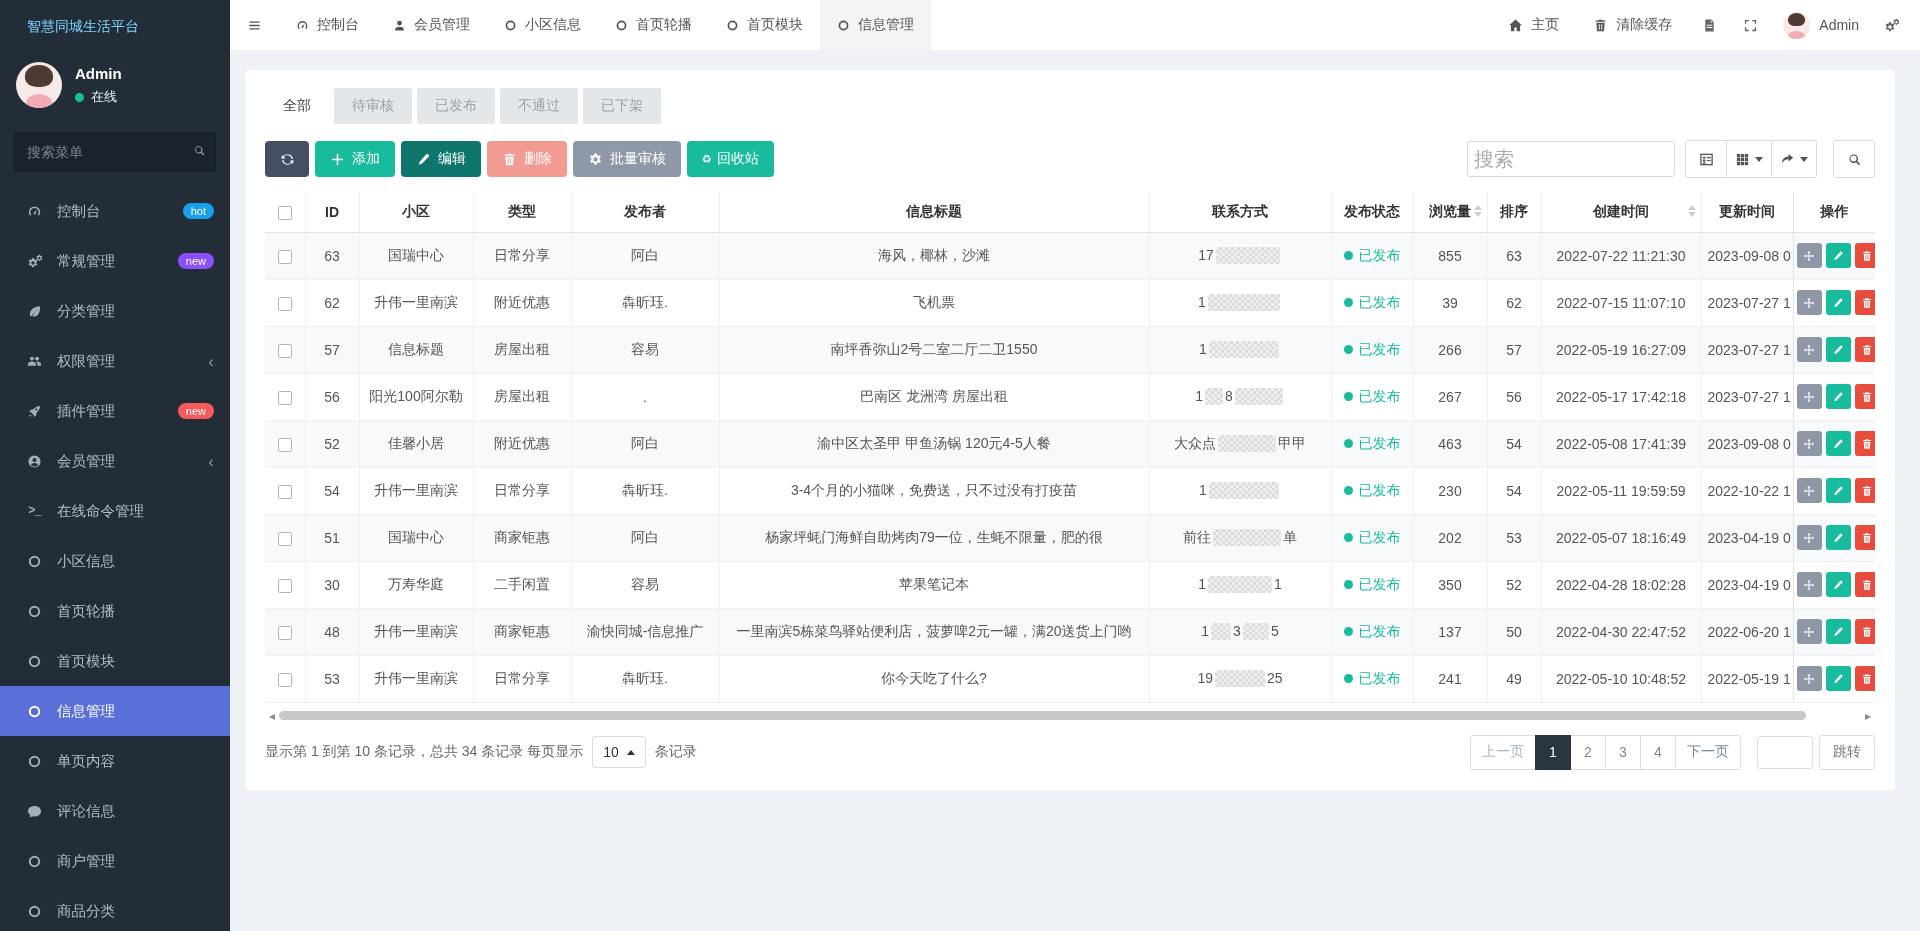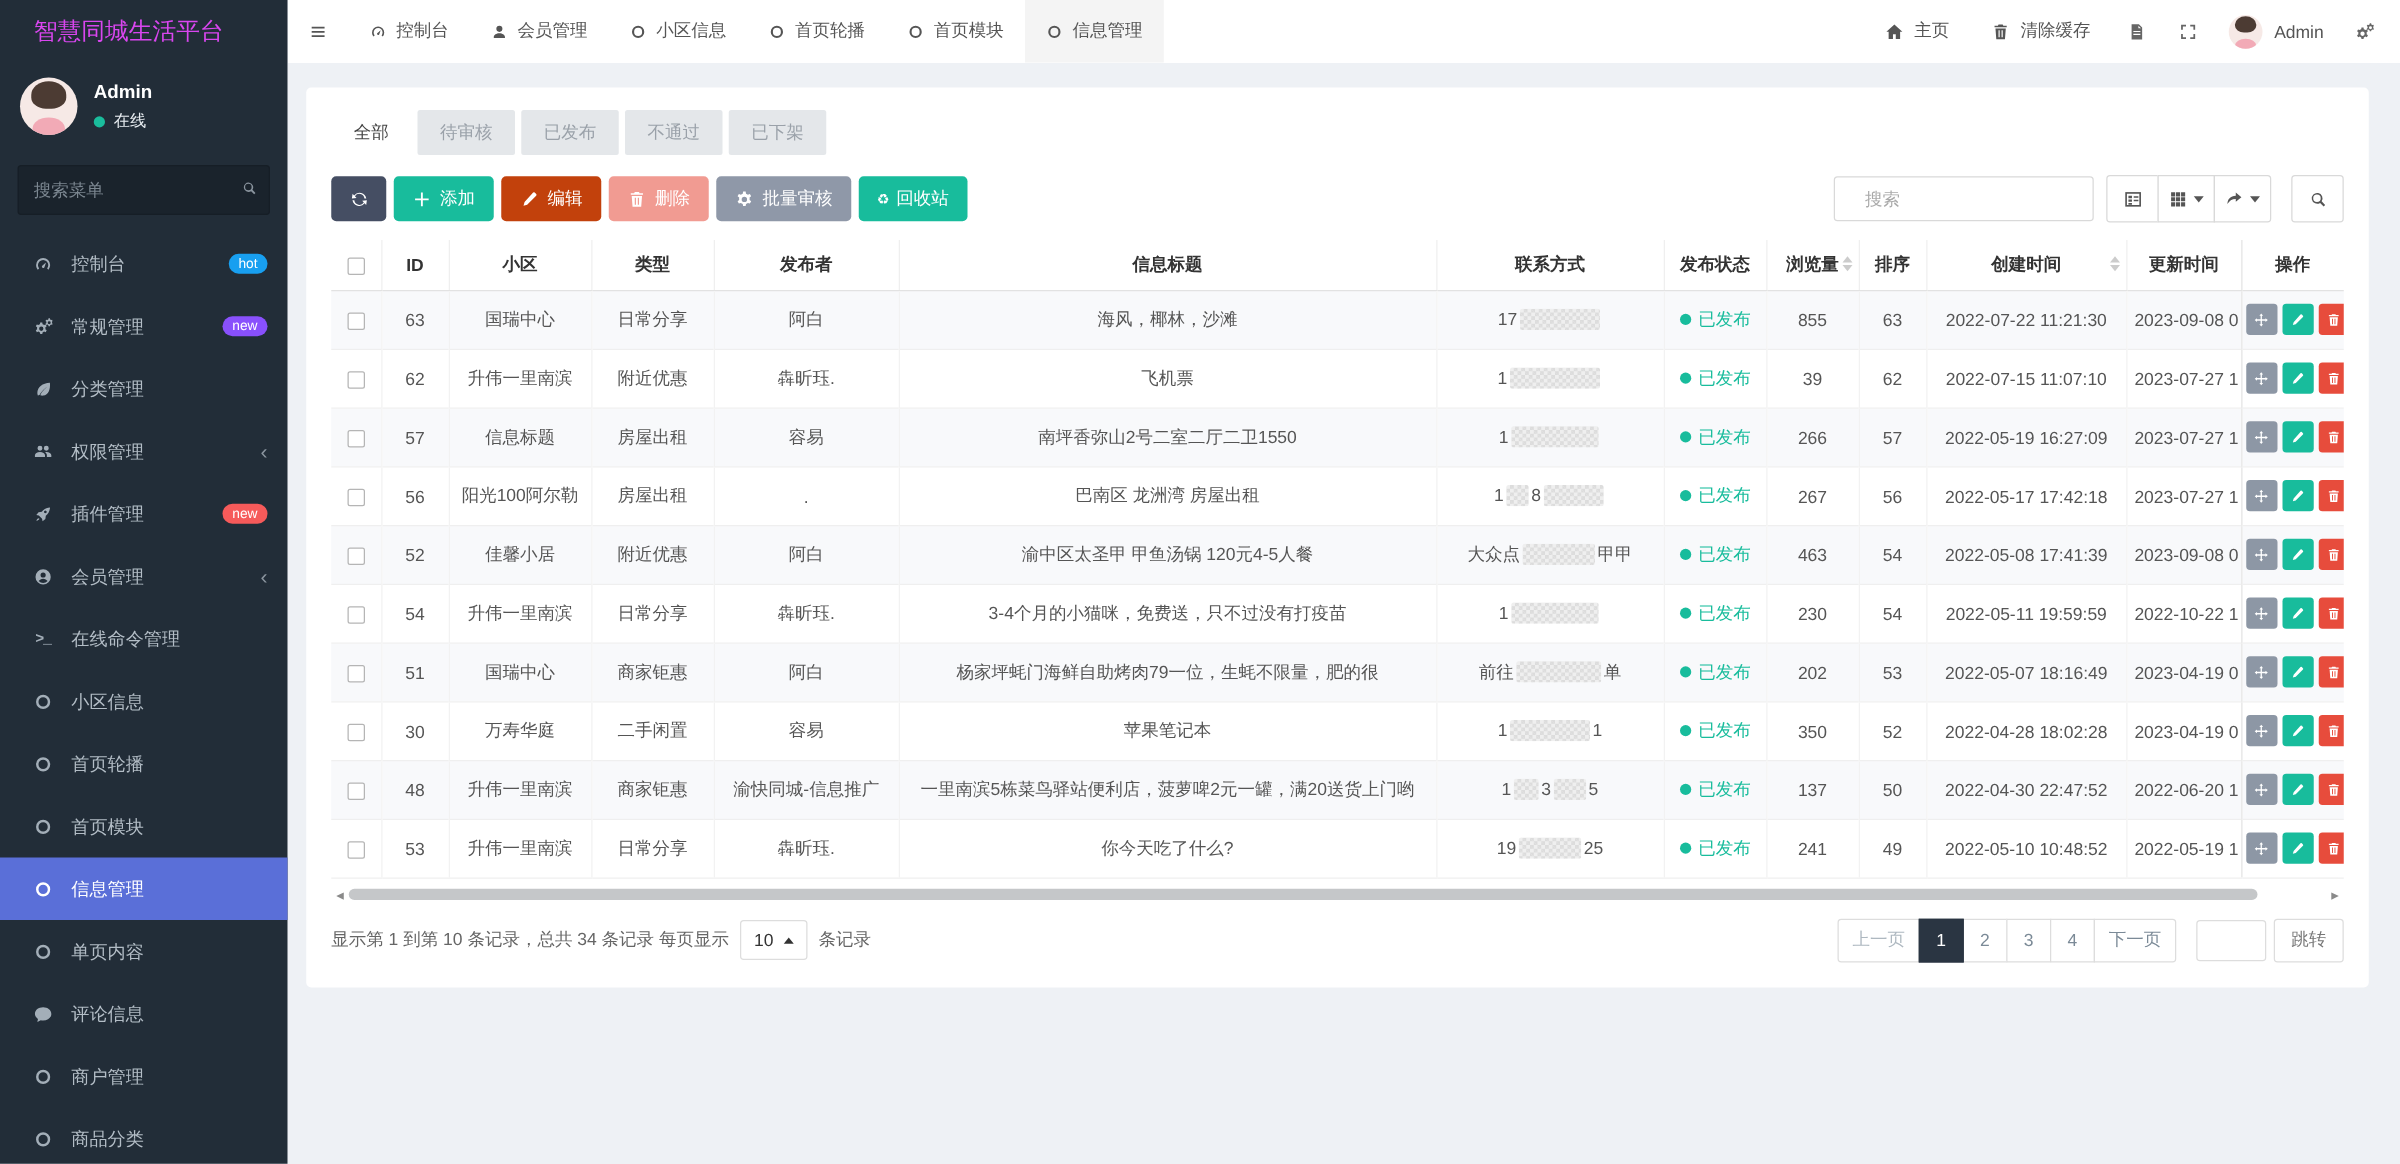--- a/index.html
+++ b/index.html
@@ -5,21 +5,21 @@
   * { box-sizing: border-box; }
   html,body { margin:0; padding:0; width:1920px; height:931px; overflow:hidden;
     background:#eef1f5; font-family:"Liberation Sans","DejaVu Sans",sans-serif;
     font-size:14px; color:#555; }
   .ic { display:inline-flex; align-items:center; justify-content:center; }
   .ic svg { width:15px; height:15px; fill:currentColor; }
   .ic.sm svg { width:13px; height:13px; }
 
   
   .sidebar { position:fixed; left:0; top:0; width:230px; height:931px; background:#222d38; color:#b3bdc6; z-index:20; }
-  .side-title { height:52px; line-height:52px; color:#d946ef; font-size:19px; padding-left:27px; white-space:nowrap; }
+  .side-title { height:52px; line-height:52px; color:#7dd3fc; font-size:14px; padding-left:27px; white-space:nowrap; }
   .user-panel { display:flex; align-items:center; padding:10px 16px 14px; gap:13px; }
   .avatar { width:46px; height:46px; border-radius:50%; background:#f6e9e6; position:relative; overflow:hidden; flex:none; }
   .avatar::before { content:''; position:absolute; top:3px; left:9px; right:9px; height:22px; border-radius:50% 50% 42% 42%; background:#4c3b33; }
   .avatar::after { content:''; position:absolute; bottom:-4px; left:10px; right:10px; height:18px; border-radius:50% 50% 0 0; background:#f2aab6; }
   .user-name { color:#fff; font-weight:bold; font-size:15px; line-height:20px; }
   .user-status { font-size:13px; color:#e9eef2; display:flex; align-items:center; gap:7px; margin-top:4px; }
   .dot { width:9px; height:9px; border-radius:50%; background:#1abc9c; display:inline-block; flex:none; }
   .side-search { margin:10px 14px 6px; position:relative; }
   .side-search input { width:100%; height:40px; background:#1a232c; border:1px solid #161e26; border-radius:3px;
     color:#cfd6dc; padding:0 32px 0 12px; font-size:14px; outline:none; }
@@ -55,22 +55,22 @@
   .tabs { display:flex; gap:5px; }
   .tab { padding:9px 18px; background:#e4e7ea; color:#9aa1a9; font-size:14px; cursor:pointer; border-radius:2px; }
   .tab.active { background:#fff; color:#444; }
 
   .toolbar { display:flex; align-items:center; margin-top:16px; }
   .tbtn { height:36px; border:none; border-radius:4px; color:#fff; font-size:14px; padding:0 15px; margin-right:6px;
     display:inline-flex; align-items:center; gap:7px; cursor:pointer; font-family:inherit; }
   .tbtn.icon-only { width:44px; padding:0; justify-content:center; }
   .recycle-glyph { font-size:15px; line-height:1; }
   .toolbar-right { margin-left:auto; display:flex; align-items:center; }
-  .search-box input { width:208px; height:36px; border:1px solid #d9d9d9; border-radius:3px; padding:0 24px;
-    font-size:14px; color:#555; outline:none; }
+  .search-box input { width:208px; height:36px; border:1px solid #d9d9d9; border-radius:3px; padding:0 6px;
+    font-size:20px; color:#555; outline:none; }
   .search-box input::placeholder { color:#aaa; }
   .vbtn-group { display:flex; margin-left:10px; }
   .vbtn { min-width:42px; height:38px; border:1px solid #d9d9d9; background:#fff; display:inline-flex; align-items:center;
     justify-content:center; gap:5px; color:#555; cursor:pointer; margin-left:-1px; padding:0 8px; }
   .vbtn:first-child { border-radius:3px 0 0 3px; margin-left:0; }
   .vbtn:last-child { border-radius:0 3px 3px 0; }
   .vbtn.single { border-radius:3px; margin-left:16px; }
   .caret-d { width:0; height:0; border-left:4px solid transparent; border-right:4px solid transparent; border-top:5px solid #555; }
   .caret-u { width:0; height:0; border-left:4px solid transparent; border-right:4px solid transparent; border-bottom:5px solid #333; }
 
@@ -404,21 +404,21 @@
             </span>
           </button>
           <button class="tbtn" style="background: rgb(24, 188, 156);">
             <span class="ic">
               <svg viewBox="0 0 16 16">
                 <path d="M7.2 2.2h1.6v5h5v1.6h-5v5H7.2v-5h-5V7.2h5v-5z"></path>
               </svg>
             </span>
             <span>添加</span>
           </button>
-          <button class="tbtn" style="background: #c2410c;">
+          <button class="tbtn" style="background: #0f766e;">
             <span class="ic">
               <svg viewBox="0 0 16 16">
                 <path d="M11.2 2.2a1 1 0 0 1 1.4 0l1.2 1.2a1 1 0 0 1 0 1.4l-7.7 7.7-3.1.9.9-3.1 7.3-8.1z"></path>
               </svg>
             </span>
             <span>编辑</span>
           </button>
           <button class="tbtn" style="background: rgb(241, 155, 146);">
             <span class="ic">
               <svg viewBox="0 0 16 16">

